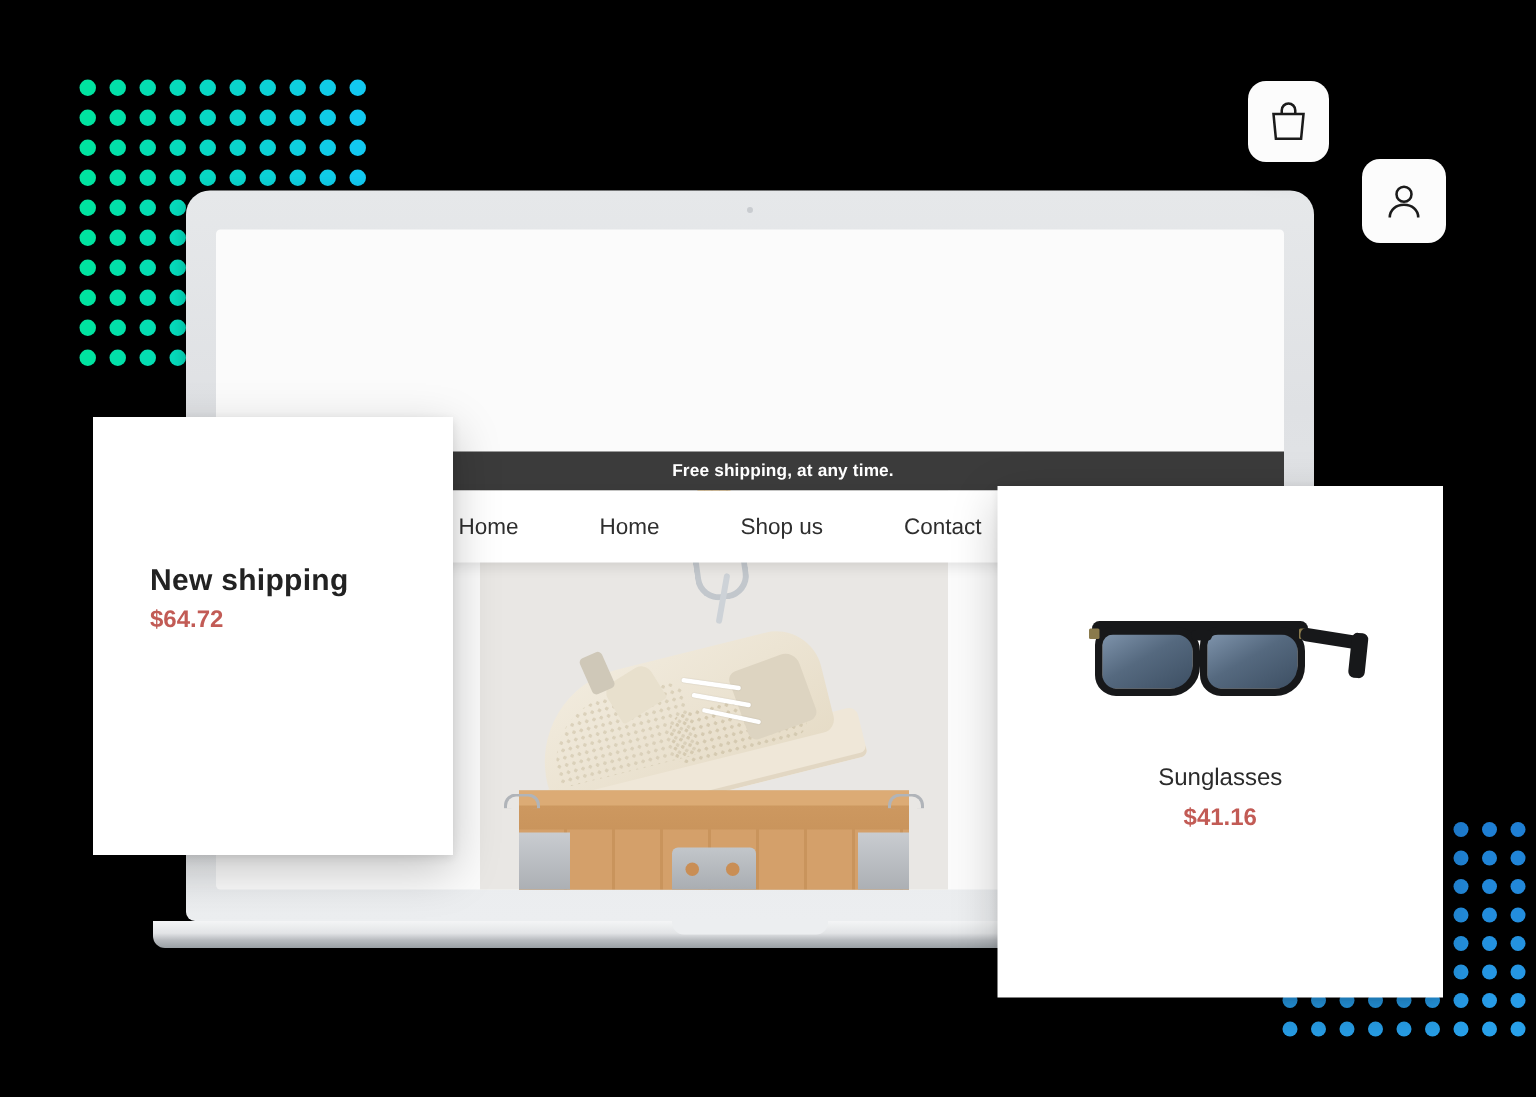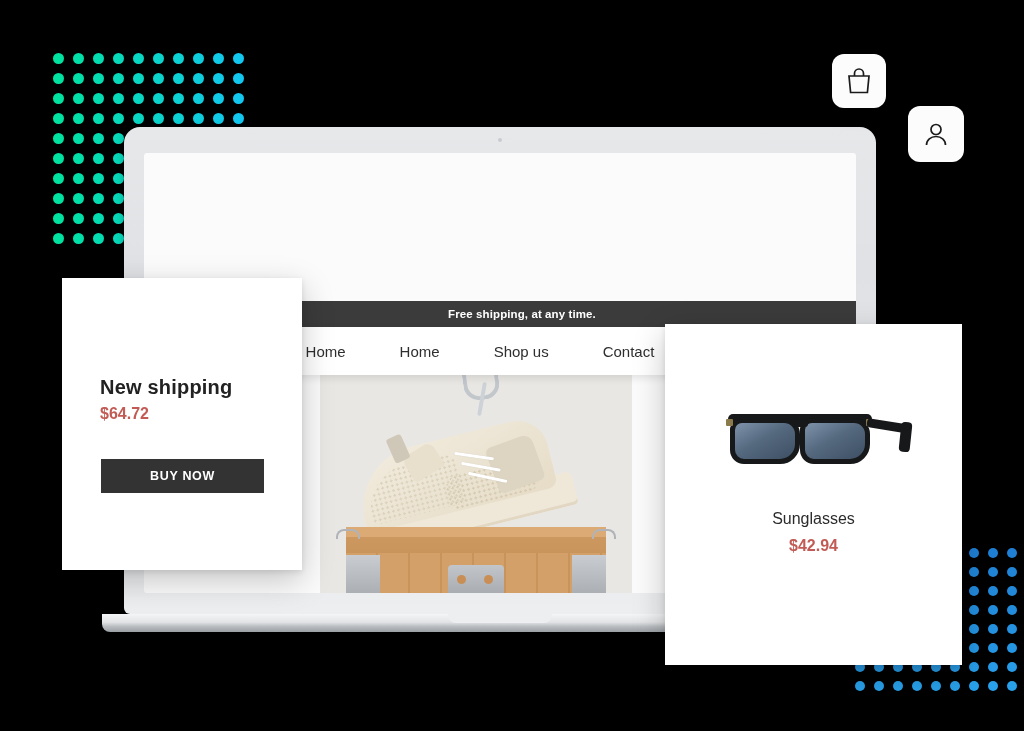--- a/index.html
+++ b/index.html
@@ -405,36 +405,35 @@
 
       </div>
     </div>
     <div id="base"></div>
     <div id="notch"></div>
   </div>
 
   <div class="card" id="card-left">
     <div class="title">New shipping</div>
     <div class="price">$64.72</div>
-    <button class="cta">BUY NOW</button>
   </div>
 
   <div class="card" id="card-right">
     <div id="glasses">
       <div class="brow"></div>
       <div class="lens l"></div>
       <div class="lens r"></div>
       <div class="bridge"></div>
       <div class="hinge" style="left:2px;"></div>
       <div class="hinge" style="left:142px;"></div>
       <div class="temple"></div>
       <div class="temple2"></div>
     </div>
     <div class="title">Sunglasses</div>
-    <div class="price">$42.94</div>
+    <div class="price">$41.16</div>
   </div>
 
   <div class="iconbtn" id="btn-bag">
     <span>
       <svg width="26" height="28" viewBox="0 0 26 28" fill="none" stroke="#1b1b1b" stroke-width="1.7">
         <path d="M3 9h20l-1.6 16.5H4.6L3 9z"></path>
         <path d="M8.5 9V6.5a4.5 4.5 0 0 1 9 0V9"></path>
       </svg>
     </span>
   </div>

